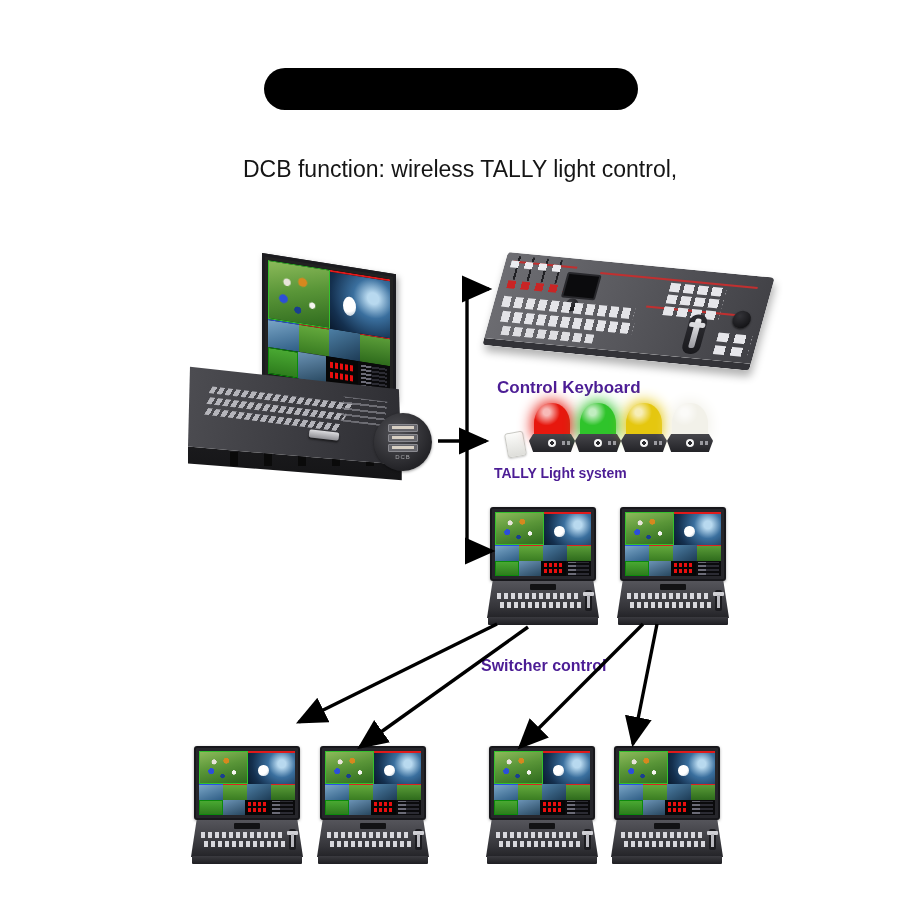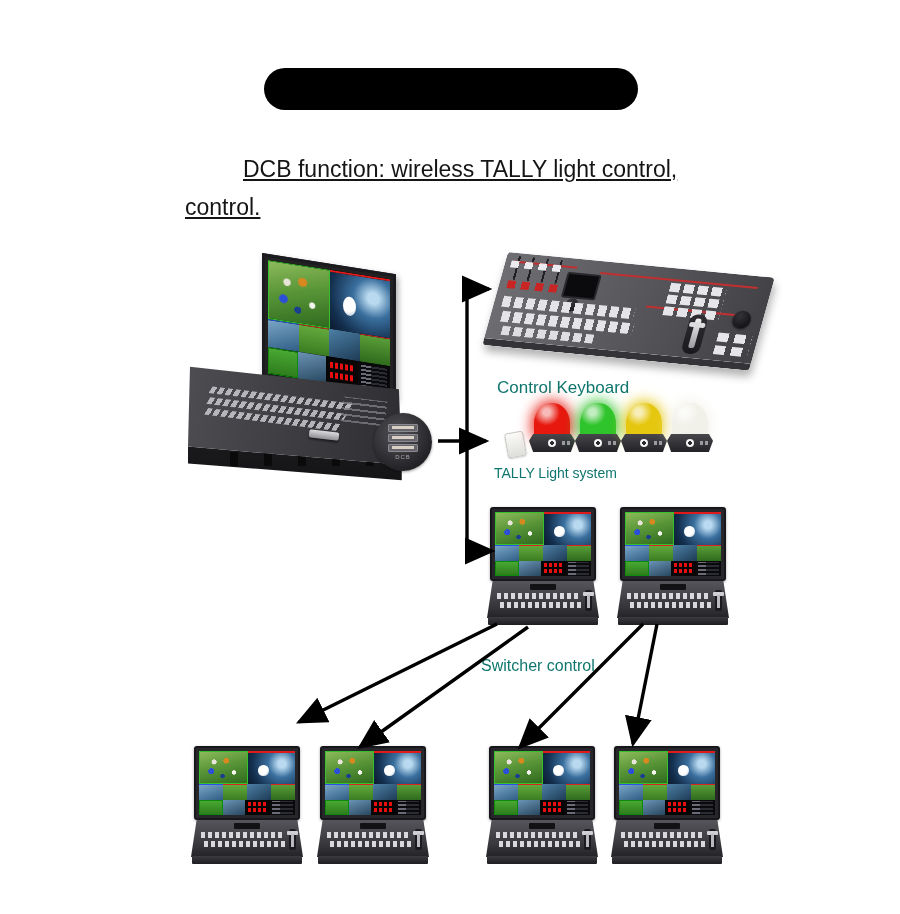--- a/index.html
+++ b/index.html
@@ -7,25 +7,25 @@
   .canvas{position:relative;width:900px;height:914px;background:#fff;overflow:hidden;margin:0 auto;}
 
   
   .banner-pill{position:absolute;left:264px;top:68px;width:374px;height:42px;border-radius:21px;background:#000;}
   .banner-rect{position:absolute;left:283px;top:50px;width:334px;height:72px;background:#000;
     display:flex;align-items:center;justify-content:center;}
   .banner-title{color:#fff;font-size:28px;font-weight:700;letter-spacing:.5px;white-space:nowrap;}
 
   
   .desc{position:absolute;left:185px;top:150px;width:545px;font-size:23px;line-height:38px;color:#151515;}
-  .desc .line{display:block;text-decoration:underline;}
+  .desc .line{display:block;}
   .desc .line:first-child{text-indent:58px;}
 
   
-  .dev-label{position:absolute;font-weight:400;color:#0f766e;white-space:nowrap;}
+  .dev-label{position:absolute;font-weight:700;color:#4c1d95;white-space:nowrap;}
   .lbl-keyboard{left:497px;top:378px;font-size:17px;}
   .lbl-tally{left:494px;top:465px;font-size:14px;}
   .lbl-switcher{left:481px;top:657px;font-size:16px;}
 
   
   .mv{position:relative;width:100%;height:100%;background:#000;display:flex;flex-direction:column;overflow:hidden;}
   .mv-top{display:flex;height:52%;}
   .mv-a{flex:1;position:relative;box-sizing:border-box;border:1px solid #35c02c;
     background:linear-gradient(165deg,#8cba5a 0%,#5a9638 45%,#2f6b1e 100%);}
   .mv-a::before{content:"";position:absolute;inset:0;background:
@@ -188,21 +188,20 @@
 </style>
 </head>
 <body>
 
 <div class="canvas" style="--arrow-color: #000000;">
 
   <div class="banner-pill"></div>
 
   <div class="desc">
     <span class="line">DCB function: wireless TALLY light control,</span>
-    <span class="line">control.</span>
   </div>
 
   <div class="main-sw">
     <div class="main-screen">
       <div class="mv">
         <div class="mv-top">
           <div class="mv-a"></div>
           <div class="mv-b"></div>
         </div>
         <div class="mv-mid">

